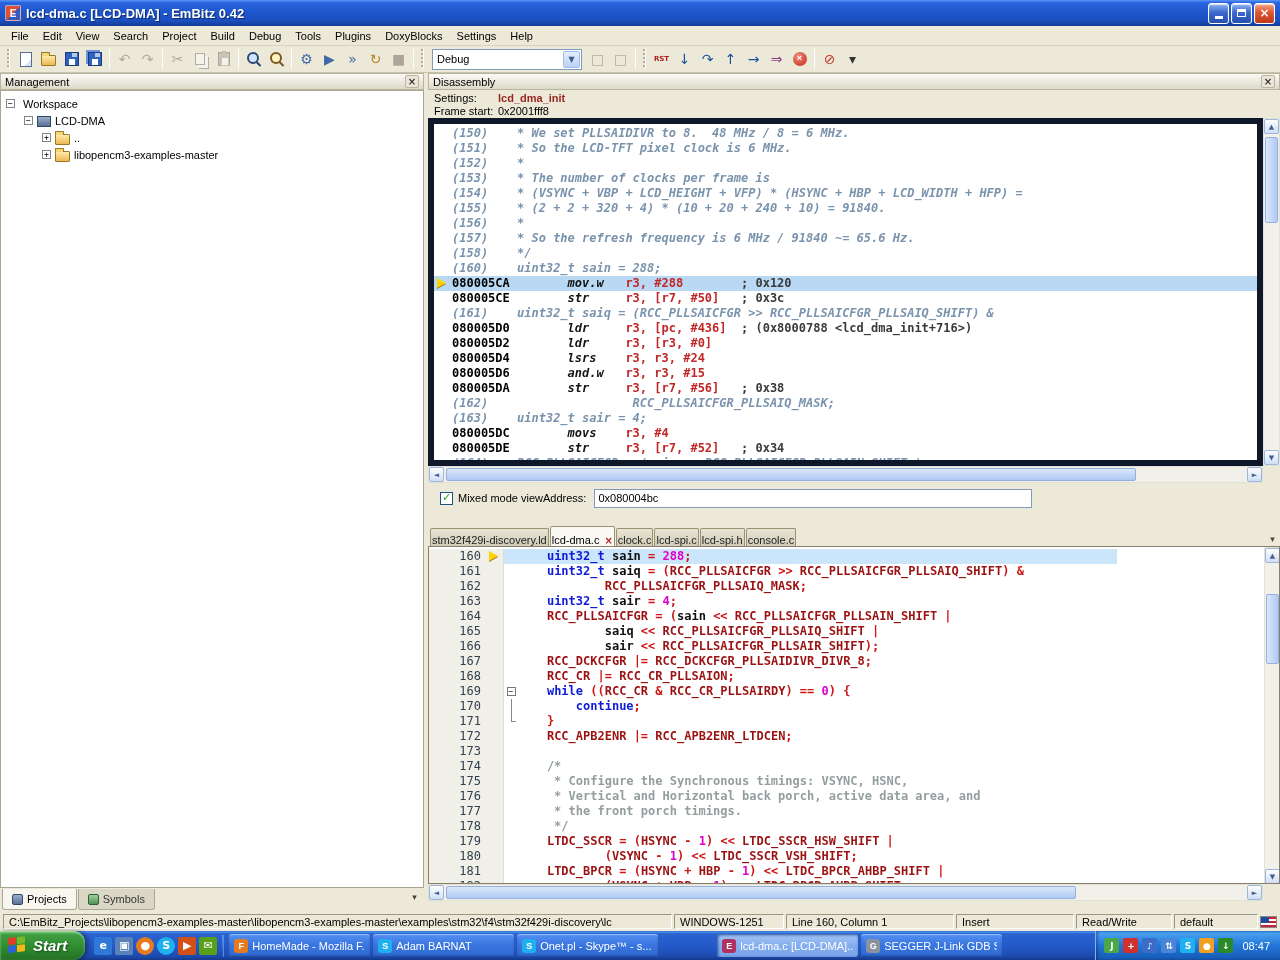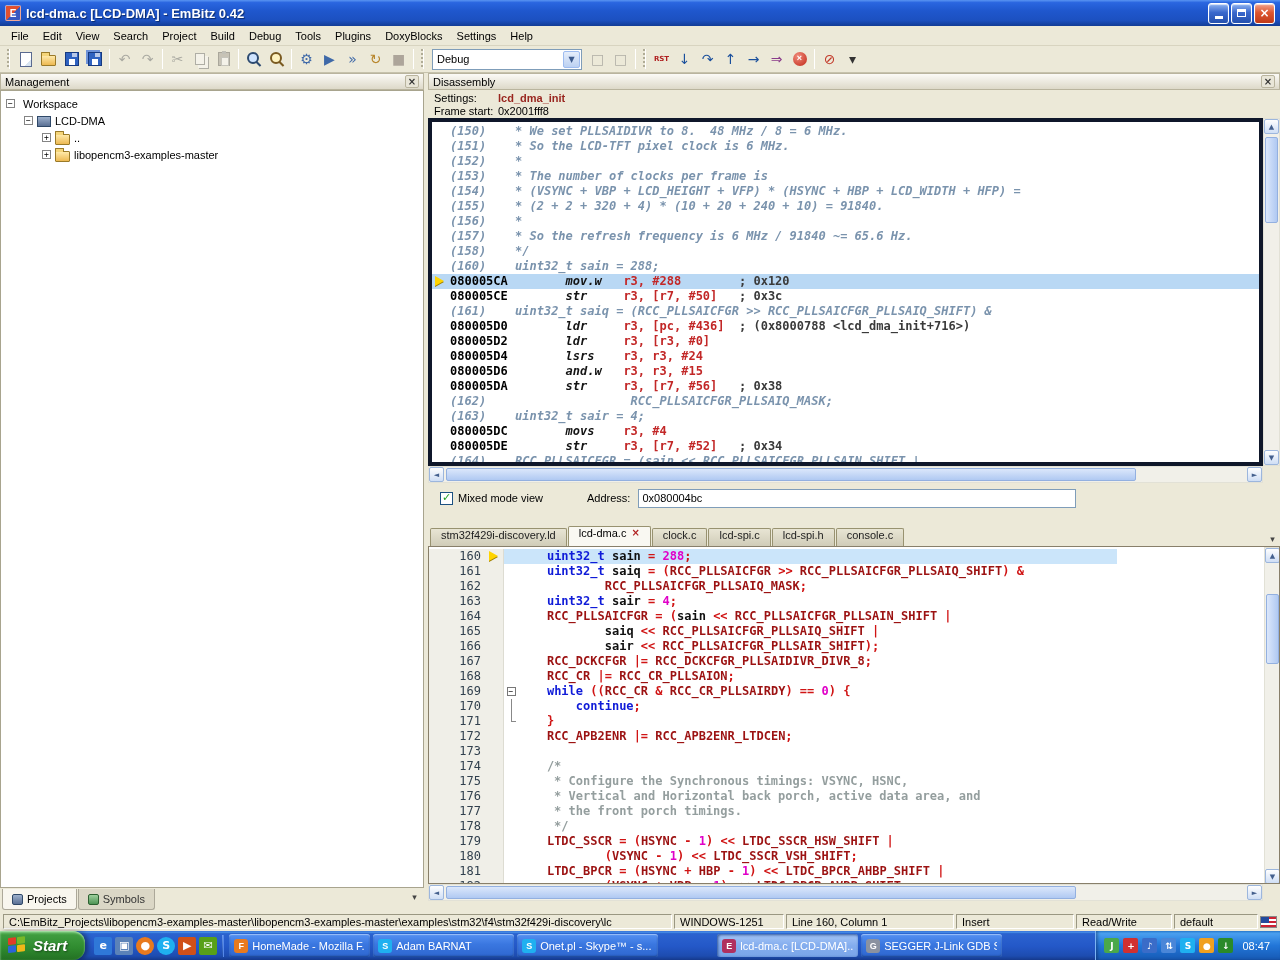--- a/index.html
+++ b/index.html
@@ -83,54 +83,54 @@
   .tab-drop{margin-left:auto;width:15px;height:15px;display:flex;align-items:center;justify-content:center;color:#444;font-size:9px}
 
   #vsplit{position:absolute;left:424px;top:73px;width:4px;height:839px;background:#ece9d8}
 
   
   #disasm{position:absolute;left:428px;top:73px;width:852px;height:441px;background:#ece9d8}
   .dinfo{position:absolute;left:0;top:17px;width:100%;height:28px;padding:1px 6px}
   .dinfo-row{height:13px;display:flex;align-items:center}
   .dinfo-row .lbl{display:inline-block;width:64px}
   .val-fn{color:#99261f;font-weight:bold}
-  #disasm-view{position:absolute;left:0;top:45px;width:835px;height:348px;background:#fff;border:4px solid #0f172a;overflow:hidden;
+  #disasm-view{position:absolute;left:0;top:45px;width:835px;height:348px;background:#fff;border:6px solid #0f172a;overflow:hidden;
     font-family:"DejaVu Sans Mono",monospace;font-size:12px;line-height:15px;font-weight:bold;padding-top:2px}
   .dline{height:15px;display:flex}
   .dline.cur{background:#b9d8f4}
   .dmark{width:18px;flex:none;position:relative}
   .yarrow{position:absolute;left:3px;top:2px;width:0;height:0;border-left:9px solid #ffd400;border-top:5px solid transparent;
     border-bottom:5px solid transparent;filter:drop-shadow(0 1px 0 #9a7a00)}
   .dtext{white-space:pre}
   .d-src{color:#7a93ad;font-style:italic}
   .d-addr{color:#000000}
   .d-mn{color:#141414;font-style:italic}
   .d-ops{color:#c22727}
   .d-cmt{color:#3a3a3a}
   .dcontrols{position:absolute;left:0;top:412px;width:100%;height:26px;display:flex;align-items:center;padding-left:12px}
   .cb{width:13px;height:13px;border:1px solid #1c5180;background:#fff;position:relative;flex:none}
   .cb::after{content:"✓";position:absolute;left:1px;top:-2px;color:#21a121;font:bold 11px "DejaVu Sans",sans-serif}
   .cb-label{margin-left:5px}
-  .addr-label{margin-left:44px}
+  .addr-label{}
   .addr-input{margin-left:8px;width:438px;height:19px;border:1px solid #7f9db9;background:#fff;padding:0 3px;
     font:11px "Liberation Sans",sans-serif;color:#000}
 
   
   .sbar{position:absolute;background:#f1f0e9;border:1px solid #e2e1d6}
   .sb-btn{position:absolute;width:15px;height:15px;background:linear-gradient(180deg,#fefefe,#cfdef5);border:1px solid #9cb6dd;border-radius:2px;
     color:#44608e;font-size:7px;display:flex;align-items:center;justify-content:center;font-family:"DejaVu Sans",sans-serif}
   .sb-thumb{position:absolute;left:1px;width:13px;background:linear-gradient(90deg,#dbe7fb,#b0c9f2);border:1px solid #93b0e0;border-radius:2px}
   .sb-thumb.h{top:1px;height:13px;background:linear-gradient(180deg,#dbe7fb,#b0c9f2)}
   .sb-corner{position:absolute;background:#ece9d8}
 
   
   #editor-wrap{position:absolute;left:428px;top:514px;width:852px;height:398px;background:#ece9d8}
   #tabbar{position:absolute;left:0;top:12px;width:852px;height:20px;display:flex;align-items:flex-end;padding-left:2px}
   #tabs-host{display:flex;align-items:flex-end;flex:1}
-  .etab{height:18px;padding:0 10px;display:flex;align-items:flex-start;gap:5px;background:linear-gradient(#e8e5d4,#d0ccb8);
+  .etab{height:18px;padding:0 1px;display:flex;align-items:flex-end;gap:5px;background:linear-gradient(#e8e5d4,#d0ccb8);
     border:1px solid #989270;border-bottom:none;border-radius:2px 2px 0 0;margin-right:1px;color:#222;white-space:nowrap}
   .etab.active{background:#f9f8f2;height:20px;color:#000}
   .tclose{color:#b02020;font:bold 10px "DejaVu Sans",sans-serif}
   #editor{position:absolute;left:0;top:32px;width:852px;height:338px;background:#fff;border:1px solid #887f6a;overflow:hidden}
   #code-lines{position:absolute;left:0;top:0;width:688px;padding-top:2px;font-family:"DejaVu Sans Mono",monospace;
     font-size:12px;line-height:15px;font-weight:bold}
   .eline{height:15px;display:flex}
   .enum{width:58px;flex:none;background:#f0efe8;color:#31404e;text-align:right;padding-right:6px;font-weight:normal}
   .emark{width:16px;flex:none;background:#f0efe8;position:relative}
   .emark .yarrow{left:2px}

